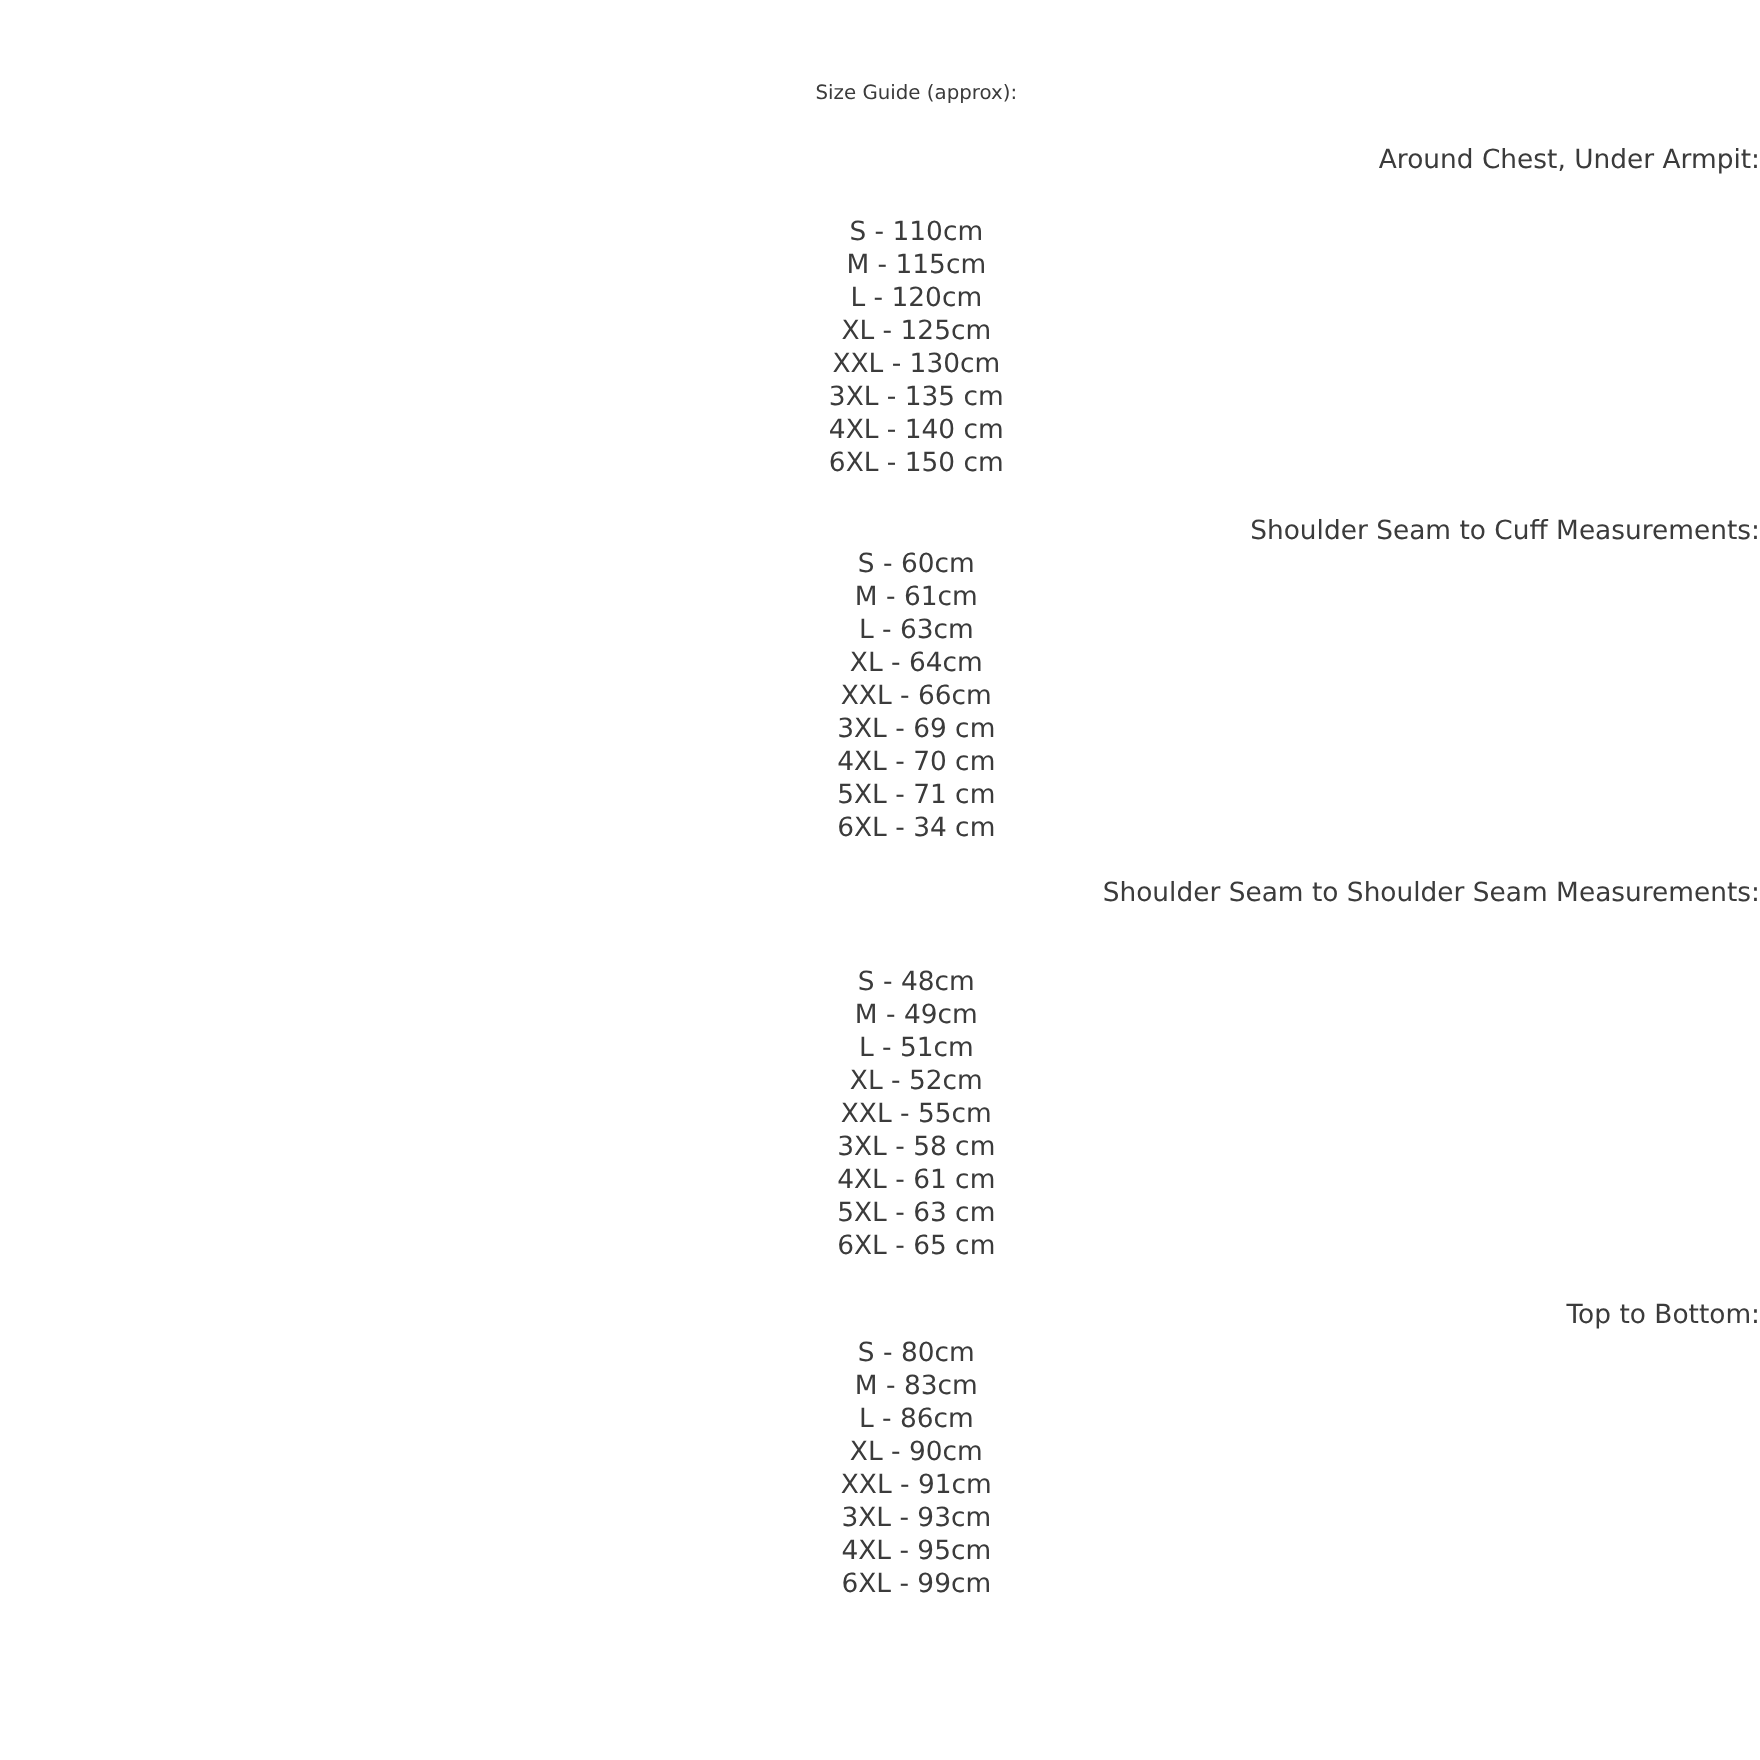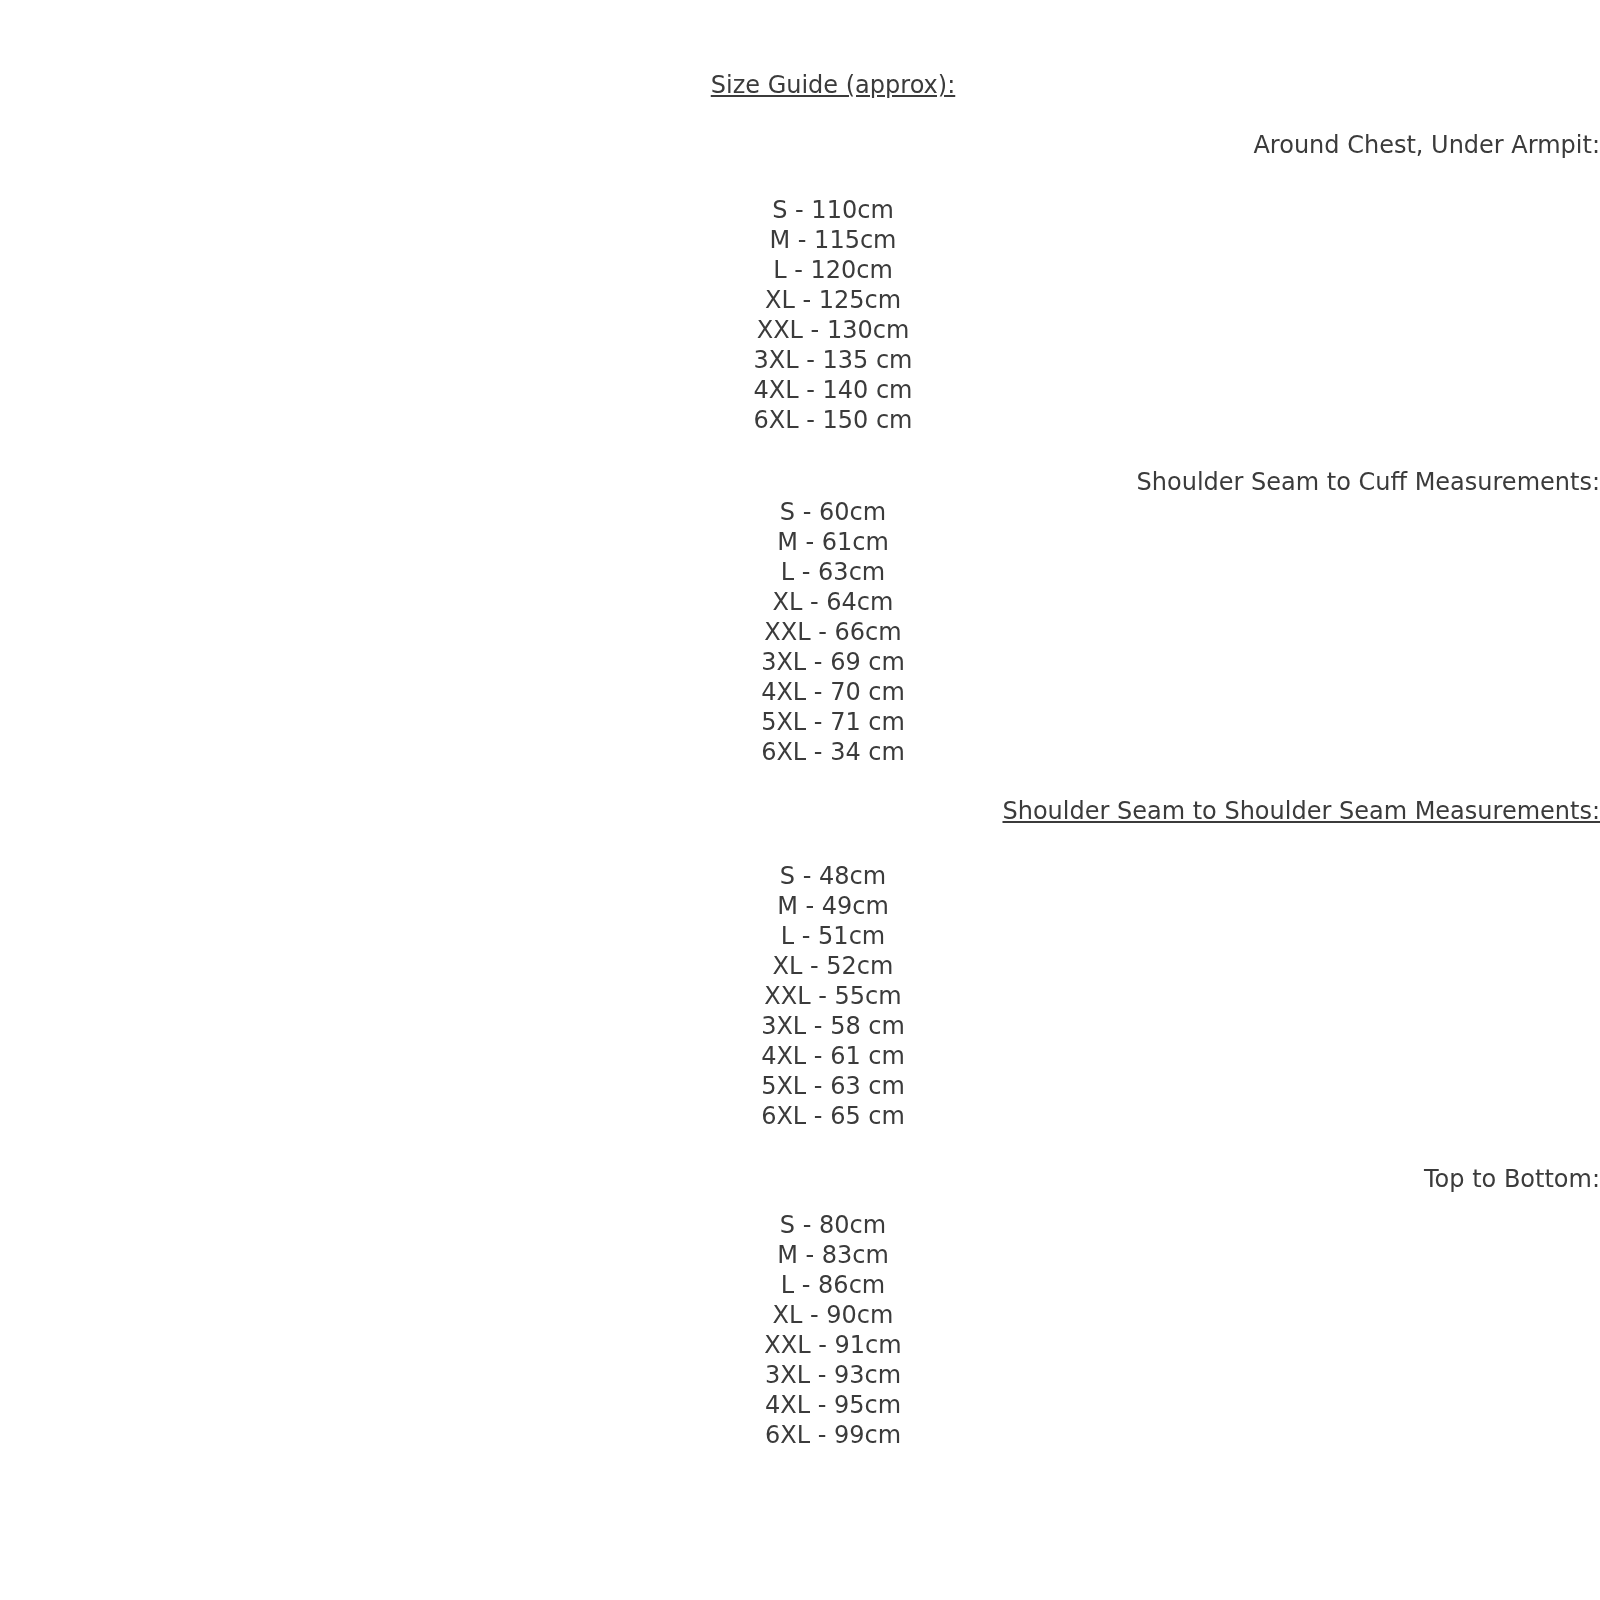--- a/index.html
+++ b/index.html
@@ -16,40 +16,39 @@
   }
   .page {
     width: 1534px;
     margin-left: 66px;
     padding-top: 70px;
     text-align: center;
     font-size: 24px;
     line-height: 30px;
   }
   .title {
-    font-size: 24px;
+    font-size: 18px;
     font-weight: normal;
-    text-decoration: underline;
     margin: 0 0 30px 0;
   }
   .heading {
     margin: 0;
     text-align: right;
   }
   .line {
     margin: 0;
   }
   
   .sec-chest .heading        { margin-bottom: 35px; }
   .sec-cuff                  { margin-top: 32px; }
   .sec-cuff .heading         { margin-bottom: 0; }
   .sec-shoulder              { margin-top: 29px; }
-  .sec-shoulder .heading     { margin-bottom: 35px; text-decoration: underline; }
+  .sec-shoulder .heading     { margin-bottom: 51px; }
   .sec-length                { margin-top: 33px; }
-  .sec-length .heading       { margin-bottom: 16px; }
+  .sec-length .heading       { margin-bottom: 4px; }
 </style>
 </head>
 <body>
 
 <div class="page">
 
   <h1 class="title">Size Guide (approx):</h1>
 
   <section class="sec-chest">
     <div class="heading">Around Chest, Under Armpit:</div>

